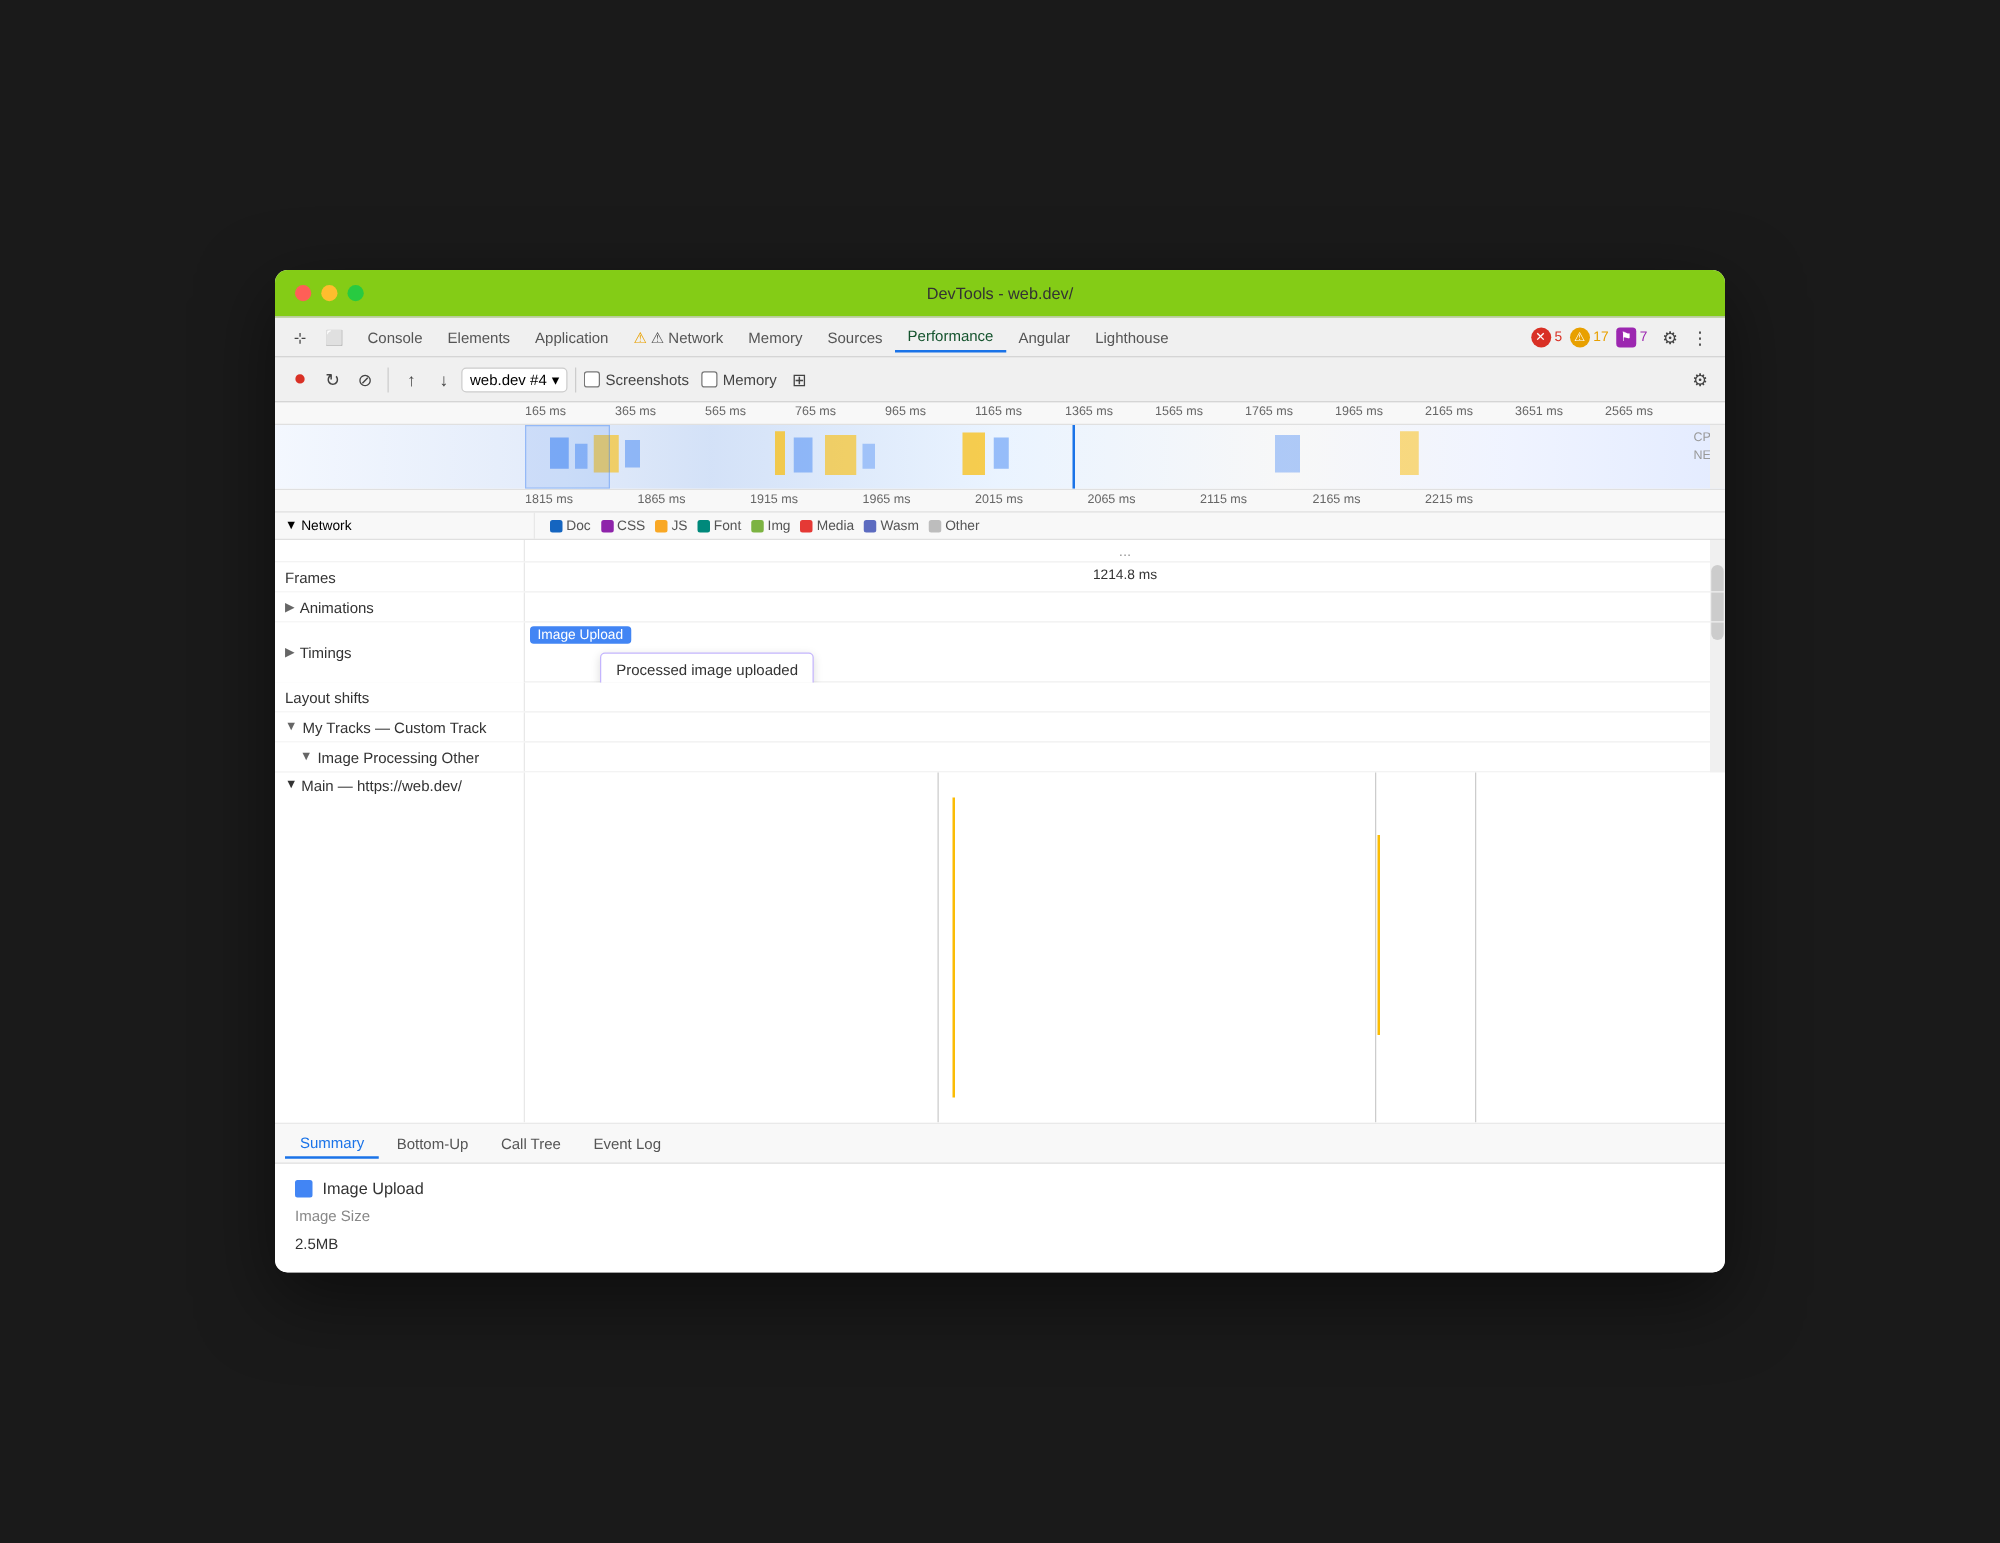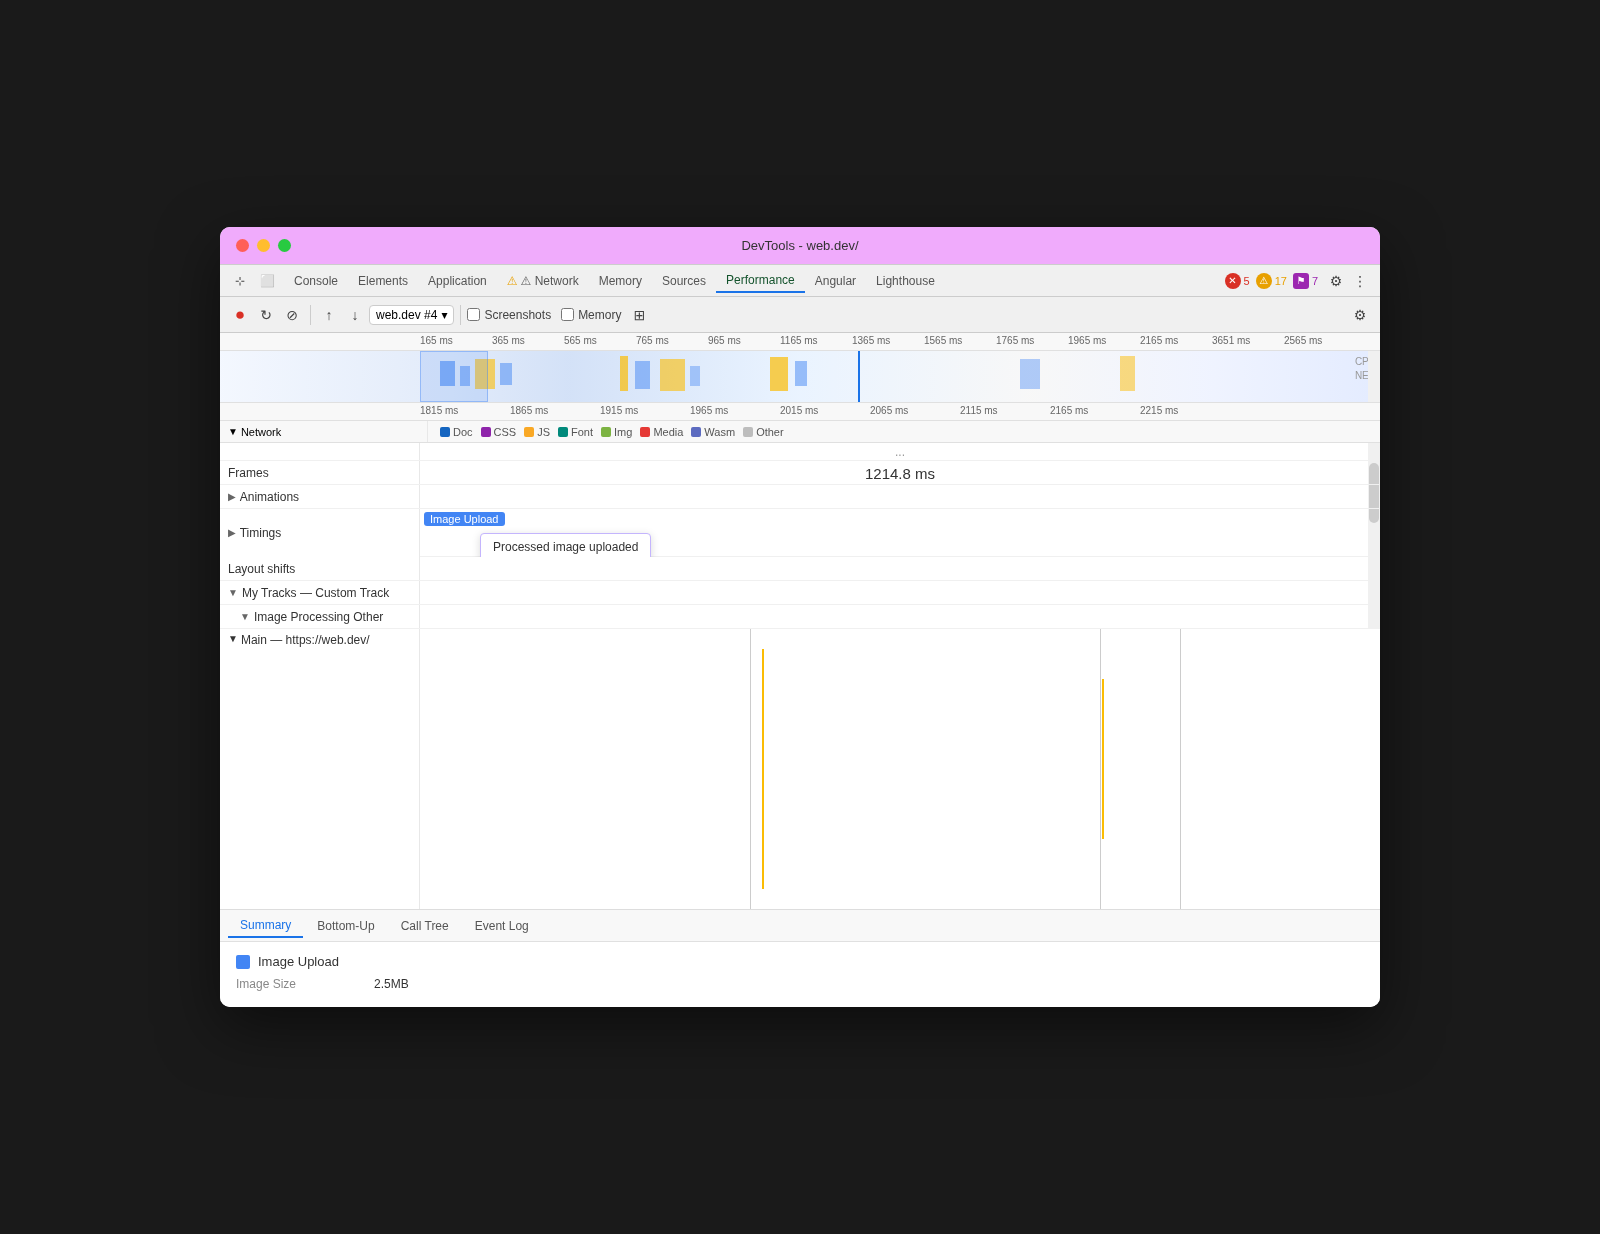--- a/index.html
+++ b/index.html
@@ -13,21 +13,21 @@
     }
     .window {
       width: 1160px;
       background: #f5f5f5;
       border-radius: 10px;
       box-shadow: 0 20px 60px rgba(0,0,0,0.5);
       overflow: hidden;
       font-size: 12px;
     }
     .titlebar {
-      background: #f0abfc;
+      background: #84cc16;
       height: 38px;
       display: flex;
       align-items: center;
       padding: 0 16px;
       border-bottom: 1px solid #ccc;
       position: relative;
       text-align: center;
     }
     .traffic-lights {
       display: flex;
@@ -219,21 +219,21 @@
       color: #666;
     }
     .track-content {
       flex: 1;
       height: 100%;
       position: relative;
       overflow: hidden;
     }
     .frames-value {
       position: absolute;
-      font-size: 15px;
+      font-size: 11px;
       color: #333;
       top: 4px;
       left: 50%;
       transform: translateX(-50%);
     }
     .image-upload-chip {
       position: absolute;
       left: 4px;
       top: 3px;
       background: #4285f4;
@@ -357,20 +357,21 @@
       width: 14px; height: 14px;
       background: #4285f4;
       border-radius: 2px;
     }
     .summary-row {
       display: flex;
       gap: 8px;
       font-size: 12px;
       color: #666;
       margin-bottom: 4px;
+      flex-direction: column;
     }
     .summary-label {
       color: #888;
       min-width: 130px;
     }
     .summary-value {
       color: #333;
       font-weight: 500;
     }
   </style>

